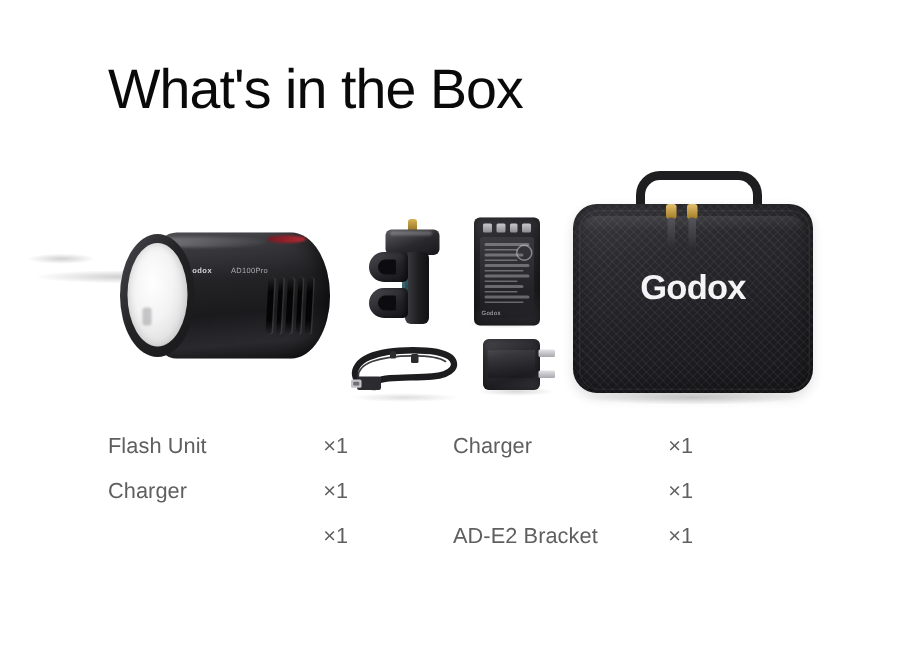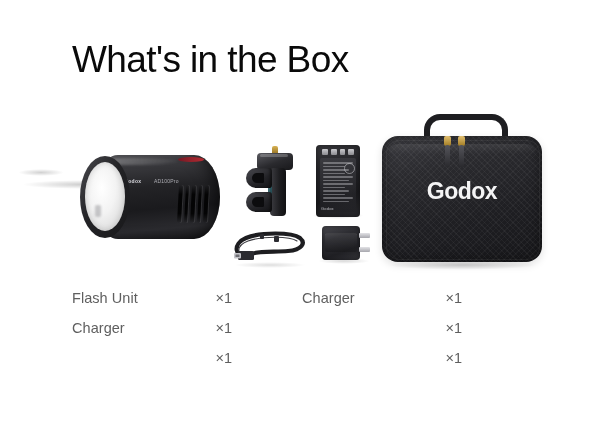--- a/index.html
+++ b/index.html
@@ -628,17 +628,18 @@
     </div>
     <div class="item-col">
       <div class="item-row">
         <span class="item-label">Charger</span>
         <span class="item-qty">×1</span>
       </div>
       <div class="item-row">
         <span class="item-qty">×1</span>
       </div>
       <div class="item-row">
+        <span class="item-label">AD-E2 Bracket</span>
         <span class="item-qty">×1</span>
       </div>
     </div>
   </div>
 </div>
 
 </body></html>

